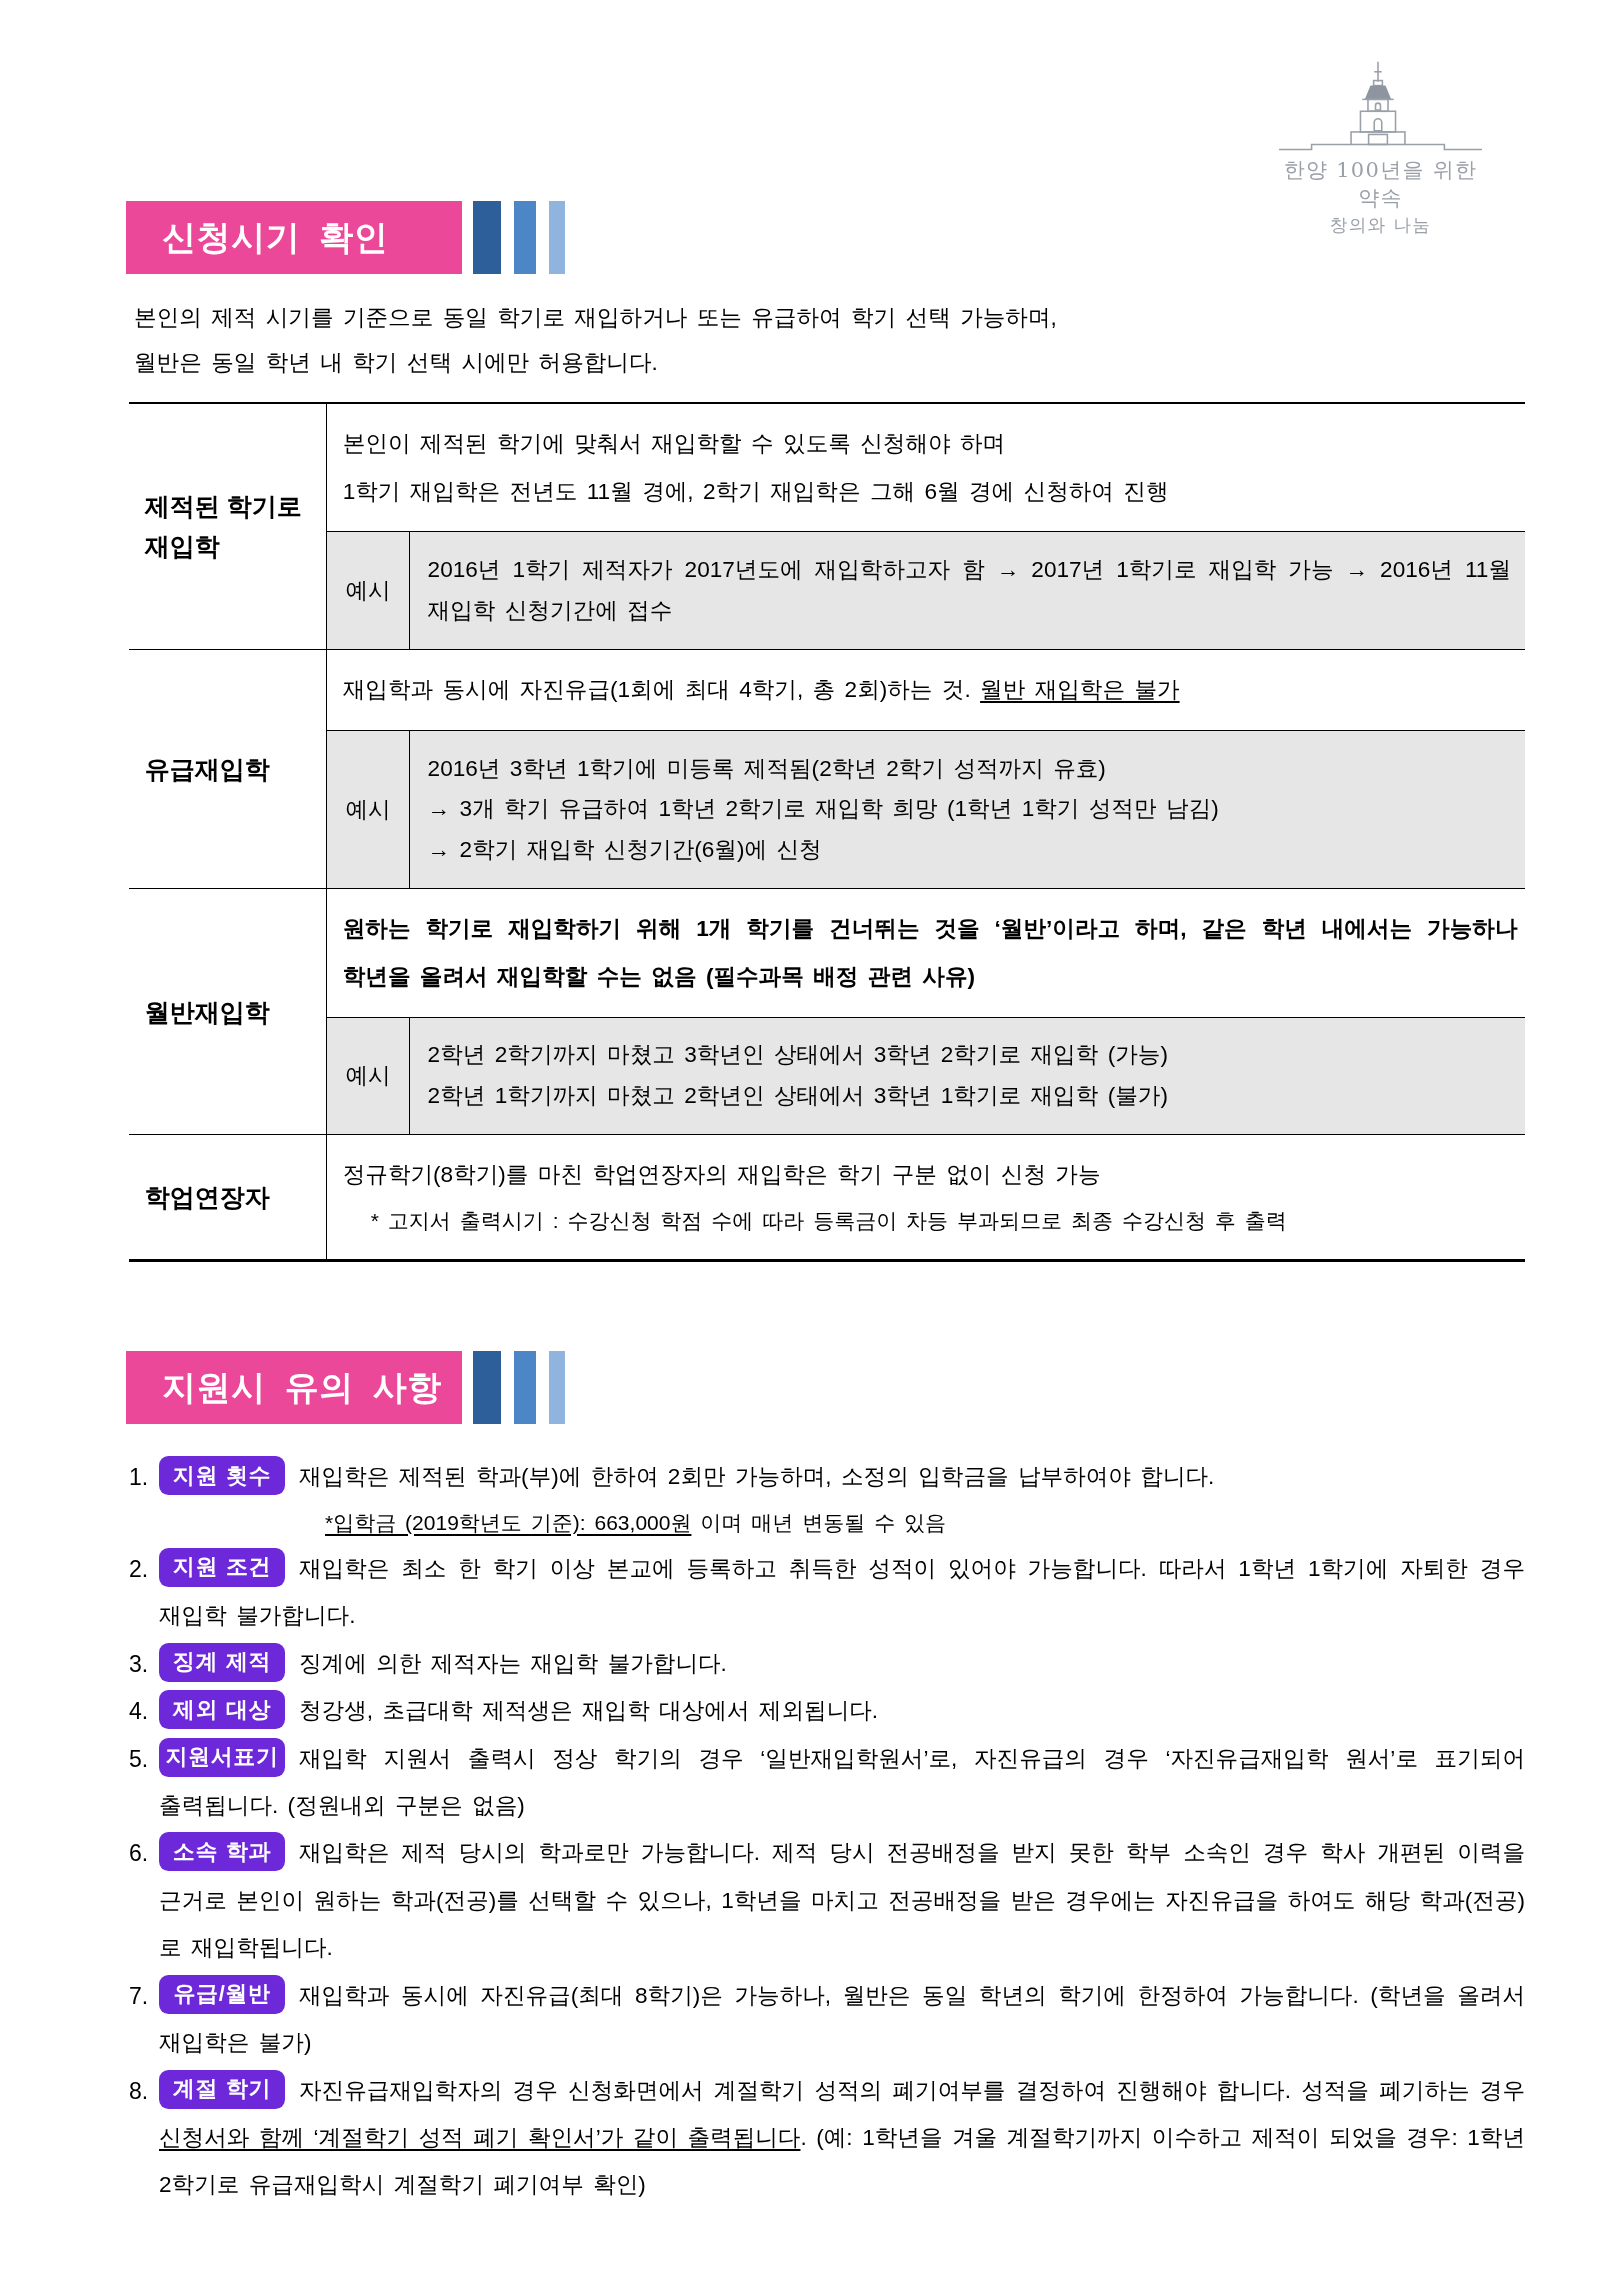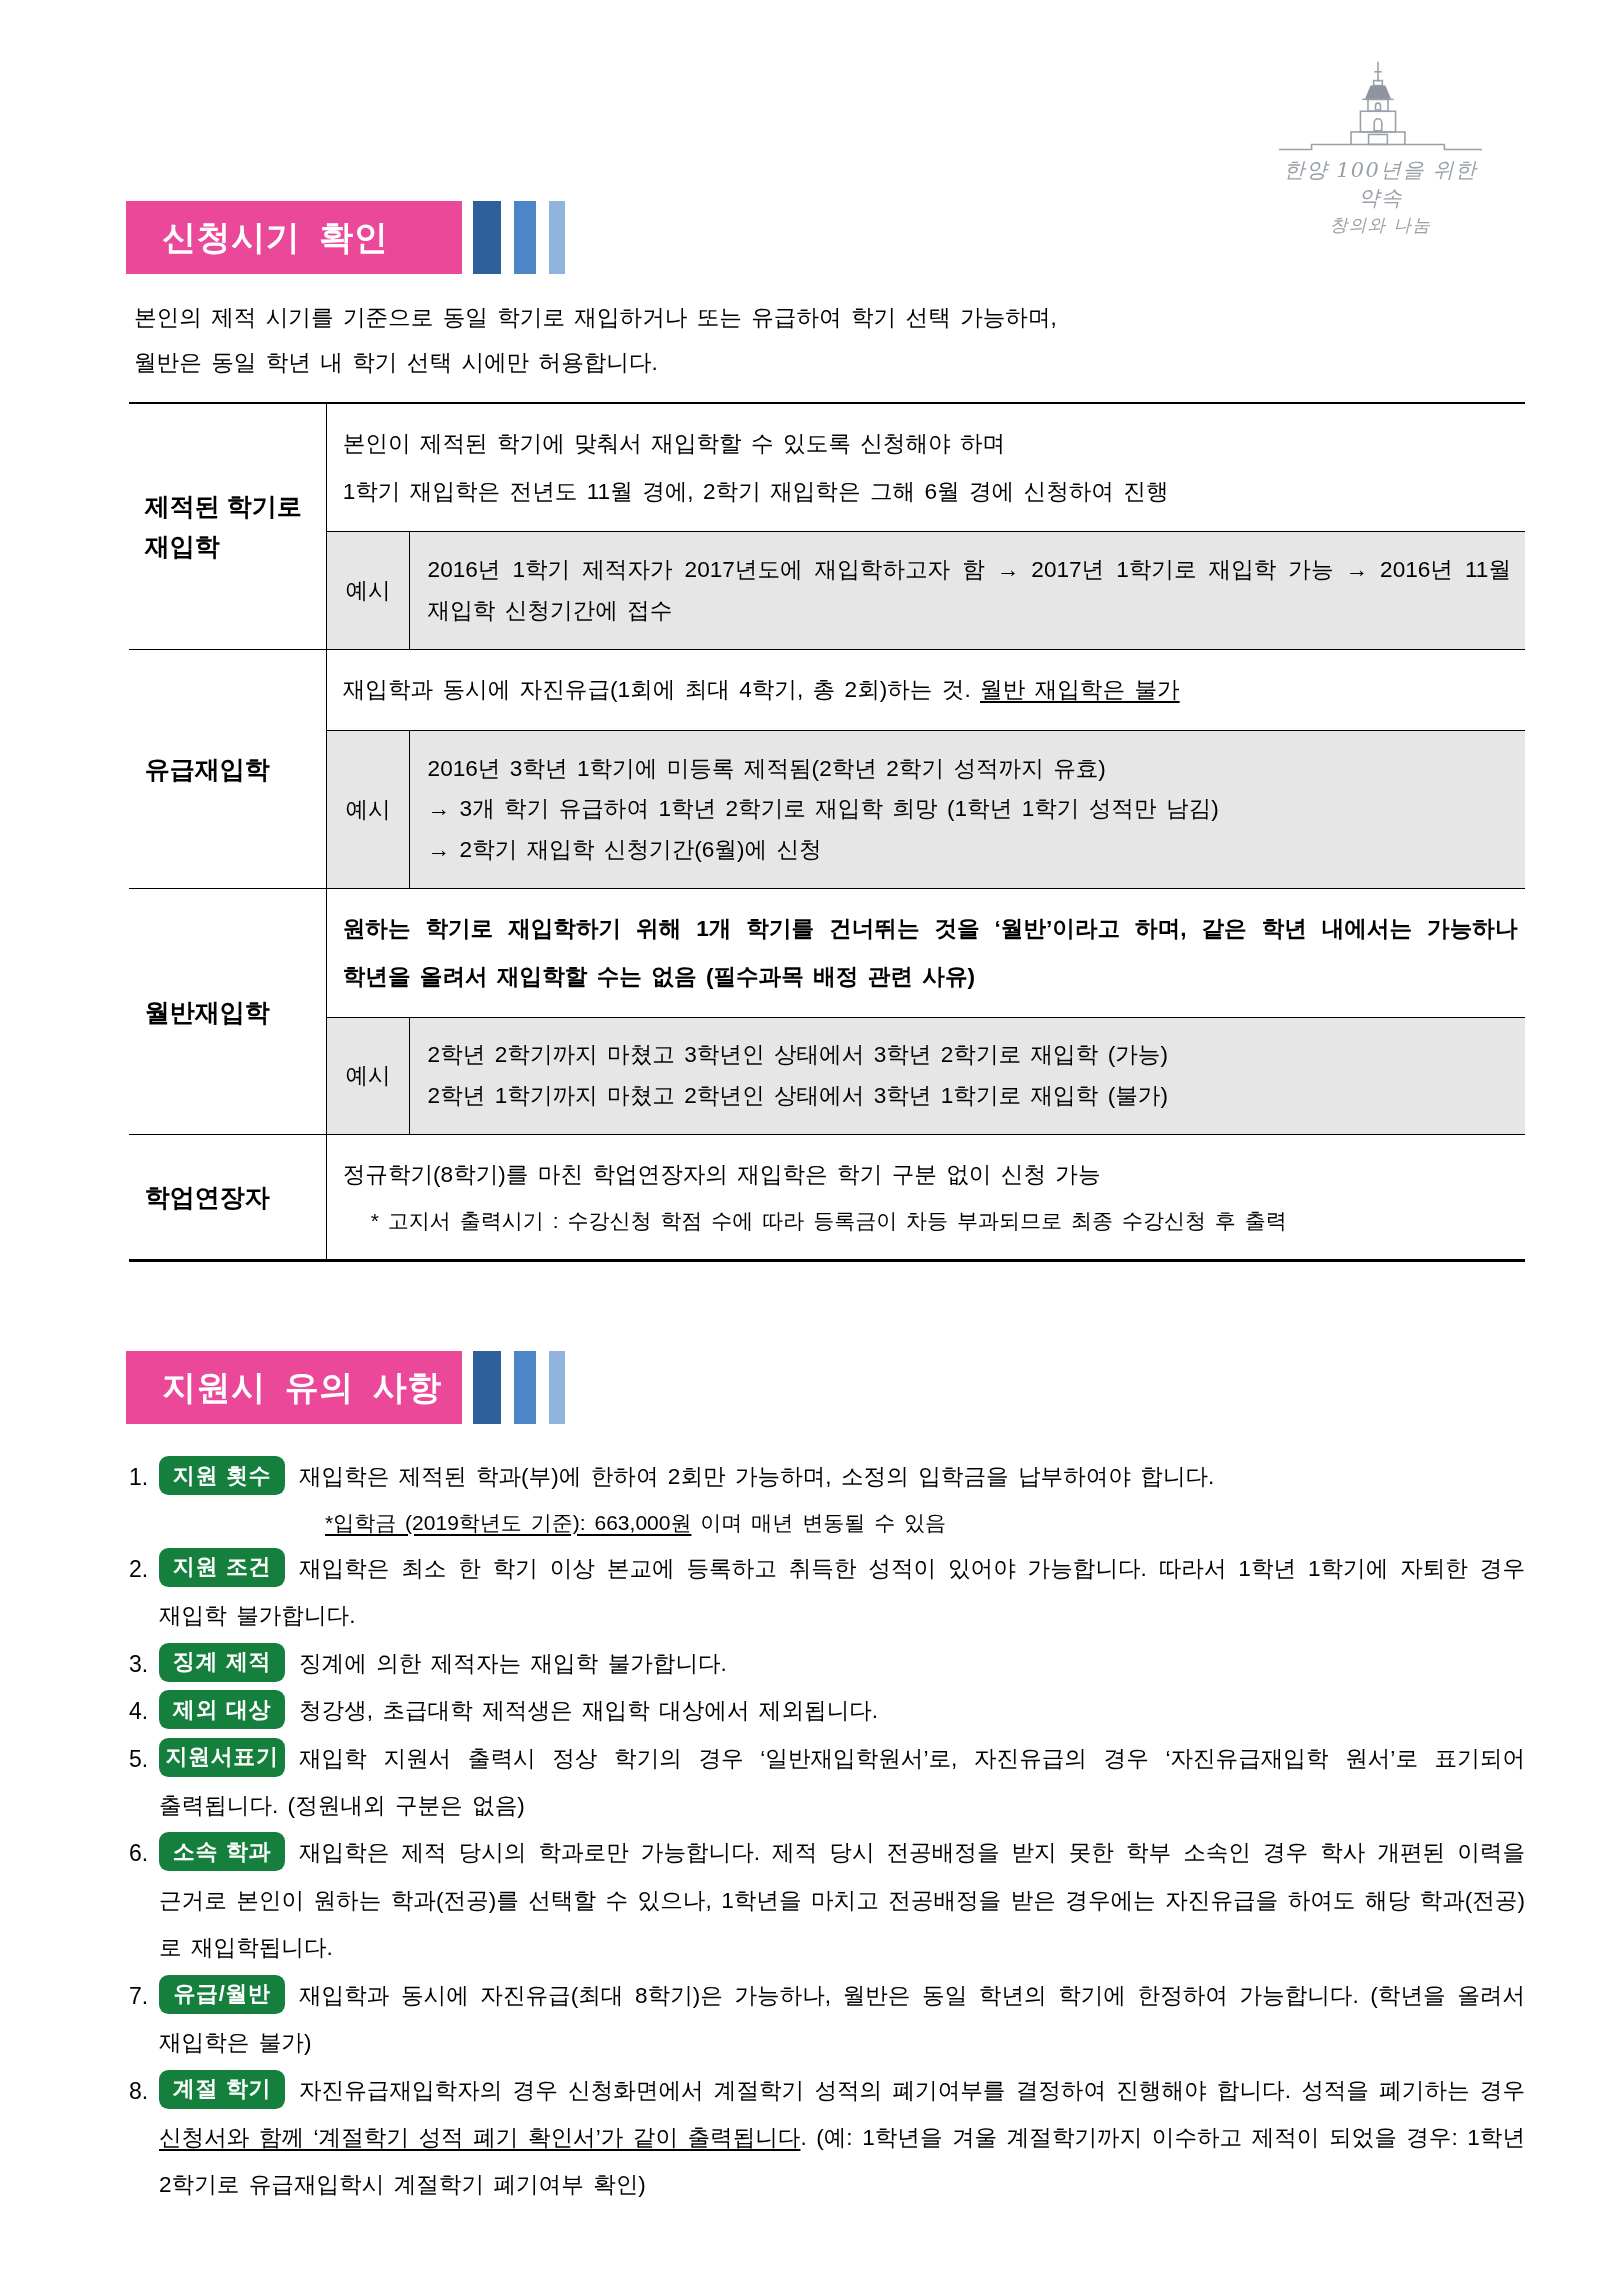--- a/index.html
+++ b/index.html
@@ -11,21 +11,21 @@
     font-family:"Liberation Sans", sans-serif;
     color:#000;
     padding-top:201px;
     overflow:hidden;
     word-break:keep-all;
   }
 
   
   .logo { position:absolute; top:58px; left:1274px; width:213px; height:148px; }
   .logo svg { display:block; }
-  .logo-tag { text-align:center; color:#9aa0a8; font-family:"DejaVu Serif", serif; font-style:italic; }
+  .logo-tag { text-align:center; color:#9aa0a8; font-family:"DejaVu Serif", serif; }
   .logo-tag1 { font-size:21px; letter-spacing:1.3px; margin-top:3.8px; }
   .logo-tag2 { font-size:17.6px; letter-spacing:1.3px; margin-top:1.3px; }
 
   
   .header-row { display:flex; align-items:stretch; height:73px; margin:0 99px 0 126px; }
   .header-box {
     width:336px; background:#ec4899; color:#fff;
     display:flex; align-items:center; padding-left:36px;
     font-size:34px; font-weight:bold; letter-spacing:0.6px; word-spacing:8.8px;
   }
@@ -60,21 +60,21 @@
   }
   .ex-text { flex:1; padding:17.6px 14px 17.6px 17.6px; font-size:22.6px; line-height:1.8; text-align:justify; word-spacing:3.1px; }
 
   
   .notes { margin:29px 99px 0 129px; font-size:22.6px; line-height:2.1; }
   .note-item { position:relative; padding-left:30px; text-align:justify; word-spacing:3.1px; }
   .note-num { position:absolute; left:0; top:0; font-size:23px; }
   .note-badge {
     display:inline-flex; align-items:center; justify-content:center;
     width:126px; height:39px; border-radius:9.4px;
-    background:#15803d; color:#fff; font-size:22px; font-weight:bold;
+    background:#6d28d9; color:#fff; font-size:22px; font-weight:bold;
     vertical-align:middle; position:relative; top:-2.5px; margin-right:14px;
     letter-spacing:0.6px; flex-shrink:0; word-spacing:1.3px;
   }
   .subnote { padding-left:166px; font-size:21px; }
   u { text-decoration-thickness:1.6px; text-underline-offset:4.4px; }
 </style>
 </head>
 <body>
 
 <div class="page">

